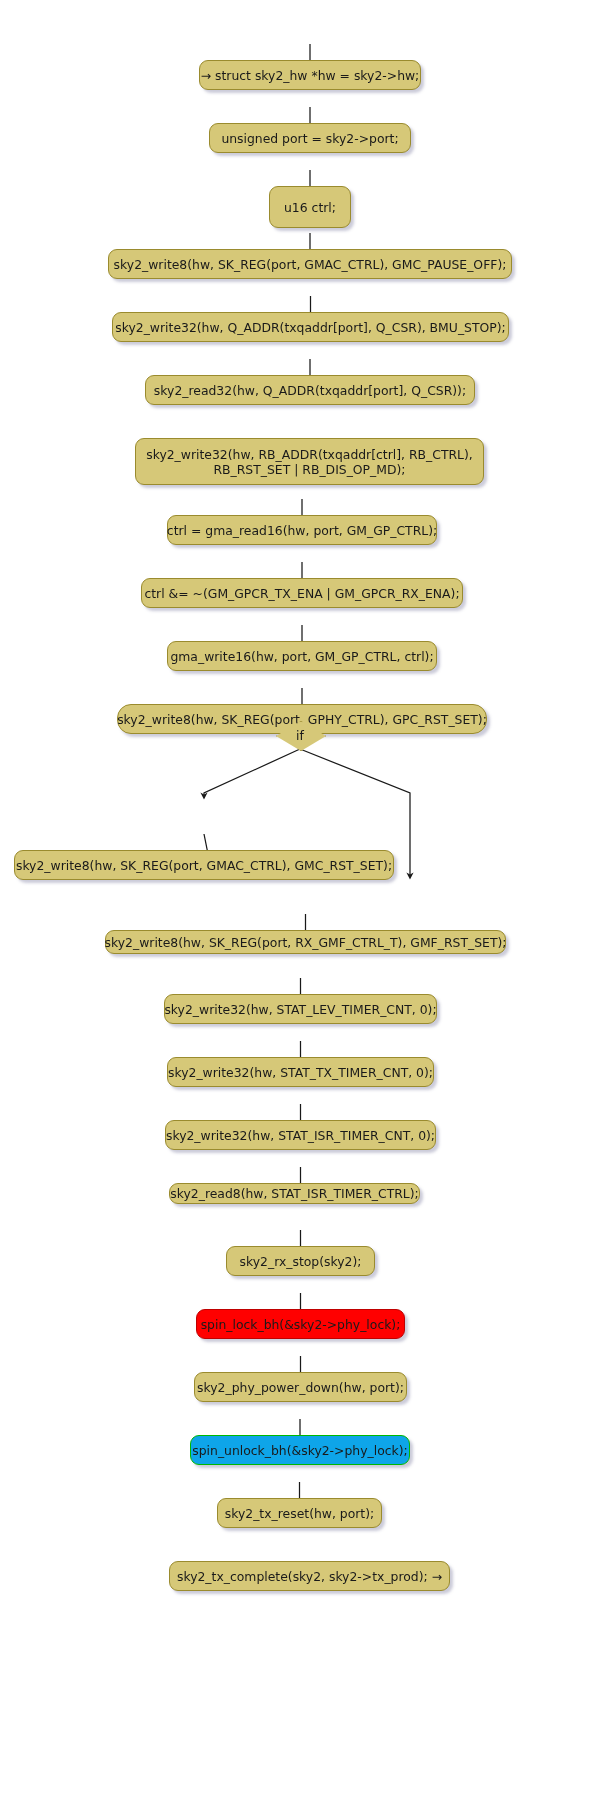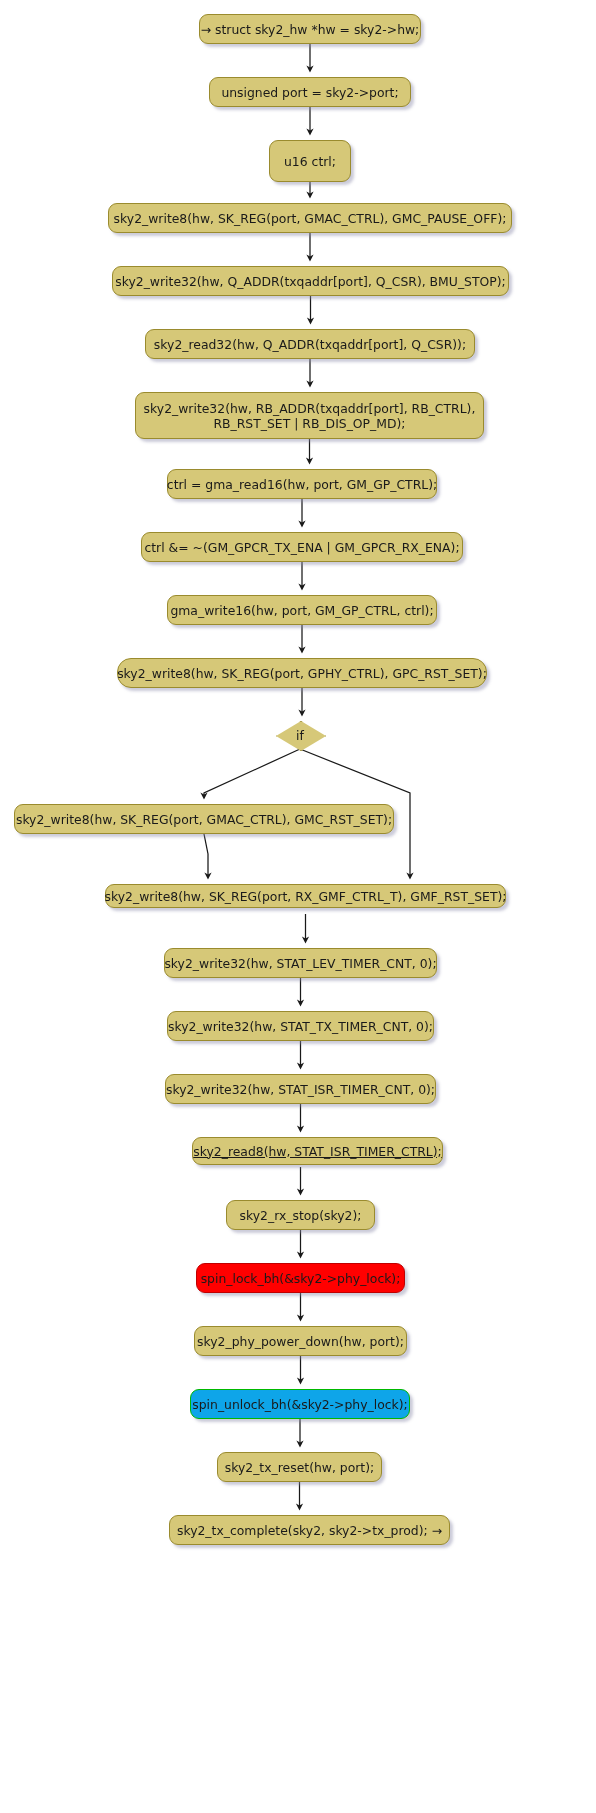--- a/index.html
+++ b/index.html
@@ -36,20 +36,21 @@
     box-shadow: 3px 3px 3px rgba(140,140,170,0.45);
     color: #1A1A1A;
     font-size: 12.4px;
     line-height: 15px;
     text-align: center;
     display: flex;
     align-items: center;
     justify-content: center;
     white-space: pre;
     padding: 0 7px;
+    margin-top: 46px;
   }
   .node.red {
     background: #FF0000;
     border-color: #C00000;
   }
   .node.green {
     background: #0ea5e9;
     border-color: #00B800;
   }
   .diamond {
@@ -119,36 +120,36 @@
         <path d="M299.5,1482 L299.5,1507" marker-end="url(#ah)"></path>
       </g>
   </svg>
   <div id="nodes">
       <div class="node" style="left: 199px; top: 14px; width: 222px; height: 30px;">→ struct sky2_hw *hw = sky2-&gt;hw;</div>
       <div class="node" style="left: 209px; top: 77px; width: 202px; height: 30px;">unsigned port = sky2-&gt;port;</div>
       <div class="node" style="left: 269px; top: 140px; width: 82px; height: 42px;">u16 ctrl;</div>
       <div class="node" style="left: 108px; top: 203px; width: 404px; height: 30px;">sky2_write8(hw, SK_REG(port, GMAC_CTRL), GMC_PAUSE_OFF);</div>
       <div class="node" style="left: 112px; top: 266px; width: 397px; height: 30px;">sky2_write32(hw, Q_ADDR(txqaddr[port], Q_CSR), BMU_STOP);</div>
       <div class="node" style="left: 145px; top: 329px; width: 330px; height: 30px;">sky2_read32(hw, Q_ADDR(txqaddr[port], Q_CSR));</div>
-      <div class="node" style="left: 135px; top: 392px; width: 349px; height: 47px;">sky2_write32(hw, RB_ADDR(txqaddr[port], RB_CTRL),
+      <div class="node" style="left: 135px; top: 392px; width: 349px; height: 47px;">sky2_write32(hw, RB_ADDR(txqaddr[ctrl], RB_CTRL),
 RB_RST_SET | RB_DIS_OP_MD);</div>
       <div class="node" style="left: 167px; top: 469px; width: 270px; height: 30px; text-align: right;">ctrl = gma_read16(hw, port, GM_GP_CTRL);</div>
       <div class="node" style="left: 141px; top: 532px; width: 322px; height: 30px;">ctrl &amp;= ~(GM_GPCR_TX_ENA | GM_GPCR_RX_ENA);</div>
       <div class="node" style="left: 167px; top: 595px; width: 270px; height: 30px;">gma_write16(hw, port, GM_GP_CTRL, ctrl);</div>
       <div class="node" style="left: 117px; top: 658px; width: 370px; height: 30px; border-radius: 14px;">sky2_write8(hw, SK_REG(port, GPHY_CTRL), GPC_RST_SET);</div>
       <div class="diamond-wrap" style="left: 276px; top: 721px; width: 48px; height: 28px;">
         <div class="diamond"></div>
         <div class="diamond-label">if</div>
       </div>
       <div class="node" style="left: 14px; top: 804px; width: 380px; height: 30px;">sky2_write8(hw, SK_REG(port, GMAC_CTRL), GMC_RST_SET);</div>
       <div class="node" style="left: 105px; top: 884px; width: 401px; height: 24px;">sky2_write8(hw, SK_REG(port, RX_GMF_CTRL_T), GMF_RST_SET);</div>
       <div class="node" style="left: 164px; top: 948px; width: 273px; height: 30px;">sky2_write32(hw, STAT_LEV_TIMER_CNT, 0);</div>
       <div class="node" style="left: 167px; top: 1011px; width: 267px; height: 30px;">sky2_write32(hw, STAT_TX_TIMER_CNT, 0);</div>
       <div class="node" style="left: 165px; top: 1074px; width: 271px; height: 30px;">sky2_write32(hw, STAT_ISR_TIMER_CNT, 0);</div>
-      <div class="node" style="left: 192px; top: 1137px; width: 251px; height: 28px; text-decoration: underline;">sky2_read8(hw, STAT_ISR_TIMER_CTRL);</div>
+      <div class="node" style="left: 169px; top: 1137px; width: 251px; height: 21px;">sky2_read8(hw, STAT_ISR_TIMER_CTRL);</div>
       <div class="node" style="left: 226px; top: 1200px; width: 149px; height: 30px;">sky2_rx_stop(sky2);</div>
       <div class="node red" style="left: 196px; top: 1263px; width: 209px; height: 30px;">spin_lock_bh(&amp;sky2-&gt;phy_lock);</div>
       <div class="node" style="left: 194px; top: 1326px; width: 213px; height: 30px;">sky2_phy_power_down(hw, port);</div>
       <div class="node green" style="left: 190px; top: 1389px; width: 220px; height: 30px;">spin_unlock_bh(&amp;sky2-&gt;phy_lock);</div>
       <div class="node" style="left: 217px; top: 1452px; width: 165px; height: 30px;">sky2_tx_reset(hw, port);</div>
       <div class="node" style="left: 169px; top: 1515px; width: 281px; height: 30px;">sky2_tx_complete(sky2, sky2-&gt;tx_prod); →</div>
     </div>
 </div>
 
 </body></html>

